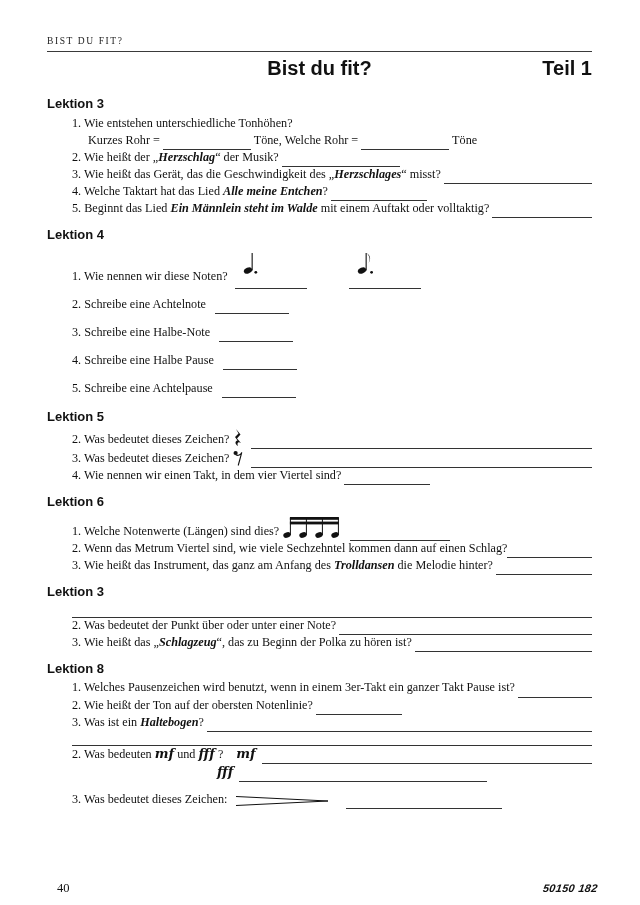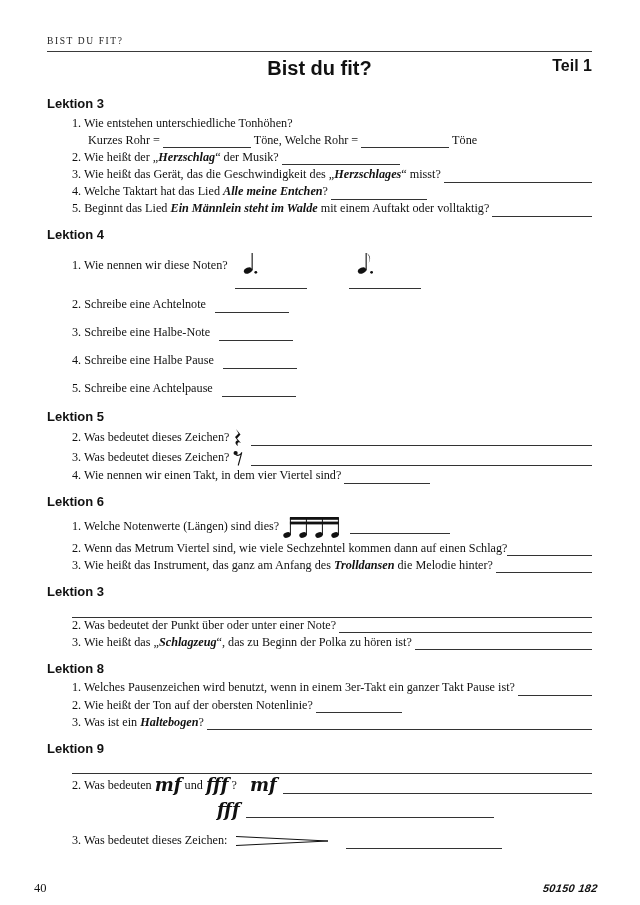--- a/index.html
+++ b/index.html
@@ -10,53 +10,53 @@
 
   .runninghead { }
   .runninghead .rh-text { font-size:9.5px; letter-spacing:1.6px; color:#222;
                           font-family:"Liberation Serif", serif; }
   .rule { border-bottom:1.2px solid #3a3a3a; margin-top:3px; }
 
   .titlerow { position:relative; height:28px; margin-top:5px; }
   .title { position:absolute; left:0; right:0; text-align:center;
            font-family:"Liberation Sans", sans-serif; font-size:20px; font-weight:bold; }
   .part  { position:absolute; right:0; top:0;
-           font-family:"Liberation Sans", sans-serif; font-size:16px; font-weight:bold; }
+           font-family:"Liberation Sans", sans-serif; font-size:20px; font-weight:bold; }
 
   .lekhead { font-family:"Liberation Sans", sans-serif; font-size:13px; font-weight:bold;
              margin:11px 0 4px 0; line-height:1.2; }
 
-  .qline { display:flex; align-items:center; margin:0 0 2px 25px;
+  .qline { display:flex; align-items:flex-end; margin:0 0 2px 25px;
            font-size:12.2px; line-height:1.24; }
   .qline .t { white-space:pre; }
   .b { font-weight:bold;font-style:italic; }
 
   .blank { display:inline-block; height:12px; border-bottom:1px solid #333;
            transform:translateY(2px); flex:0 0 auto; }
   .blank.fill { flex:1 1 24px; min-width:24px; width:auto; }
 
   .gapsp { display:inline-block; height:1px; flex:0 0 auto; }
 
   .ind1 { margin-left:41px; }
   .ind2 { margin-left:170px; }
   .spb  { margin-top:12px; }
 
   .wide .qline { margin-bottom:13px; }
 
   .dyn { font-family:"DejaVu Serif", serif; font-style:italic; font-weight:bold;
-         font-size:18px; white-space:pre; }
+         font-size:13px; white-space:pre; }
 
   .sym { display:inline-flex; flex:0 0 auto; }
   .sym svg { display:block; }
 
   .stack { display:inline-flex; flex-direction:column; align-items:flex-start;
            align-self:flex-end; transform:translateY(3px); flex:0 0 auto; }
   .stack .sym { margin-left:8px; margin-bottom:1px; }
 
-  .footer { position:absolute; left:34px; right:42px; bottom:26px;
+  .footer { position:absolute; left:57px; right:42px; bottom:26px;
             display:flex; justify-content:space-between; align-items:baseline;
             font-size:12.5px; }
   .logo { font-family:"Liberation Sans", sans-serif; font-weight:bold; font-style:italic;
           font-size:11px; letter-spacing:0.3px; transform:skewX(-8deg); }
 </style>
 </head>
 <body>
 
 <div class="page">
 
@@ -244,21 +244,20 @@
           <span class="blank" style="width: 86px;"></span>
         </div>
         <div class="qline">
           <span class="t">3. Was ist ein </span>
           <span class="t b">Haltebogen</span>
           <span class="t">? </span>
           <span class="blank fill"></span>
         </div>
       </section>
       <section class="lektion">
-        <h2 class="lekhead">Lektion 9</h2>
         <div class="qline">
           <span class="blank fill"></span>
         </div>
         <div class="qline">
           <span class="t">2. Was bedeuten </span>
           <span class="dyn">mf</span>
           <span class="t"> und </span>
           <span class="dyn">fff</span>
           <span class="t"> ? </span>
           <span class="gapsp" style="width: 10px;"></span>

